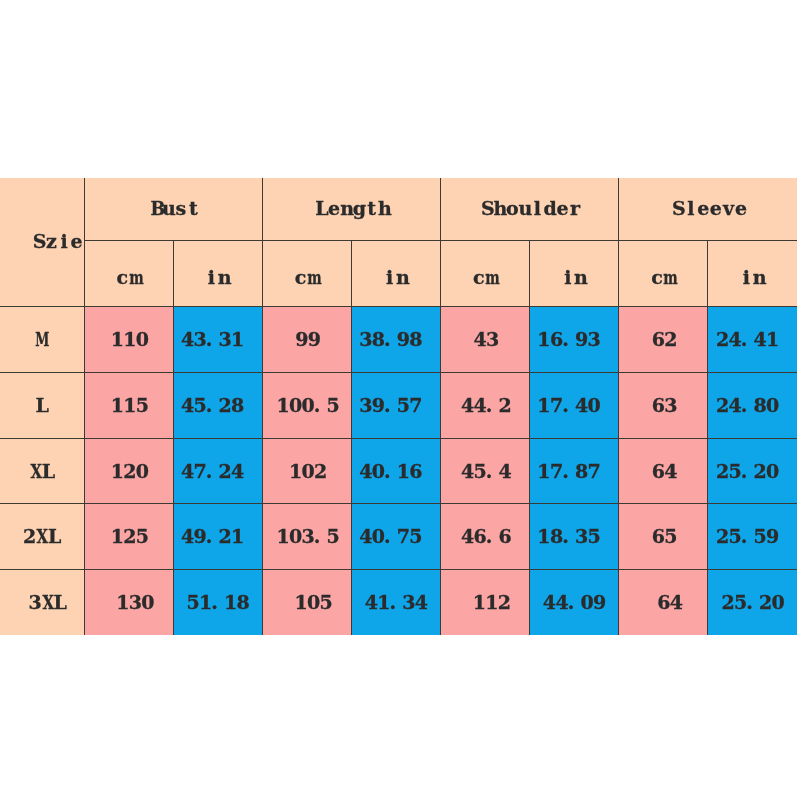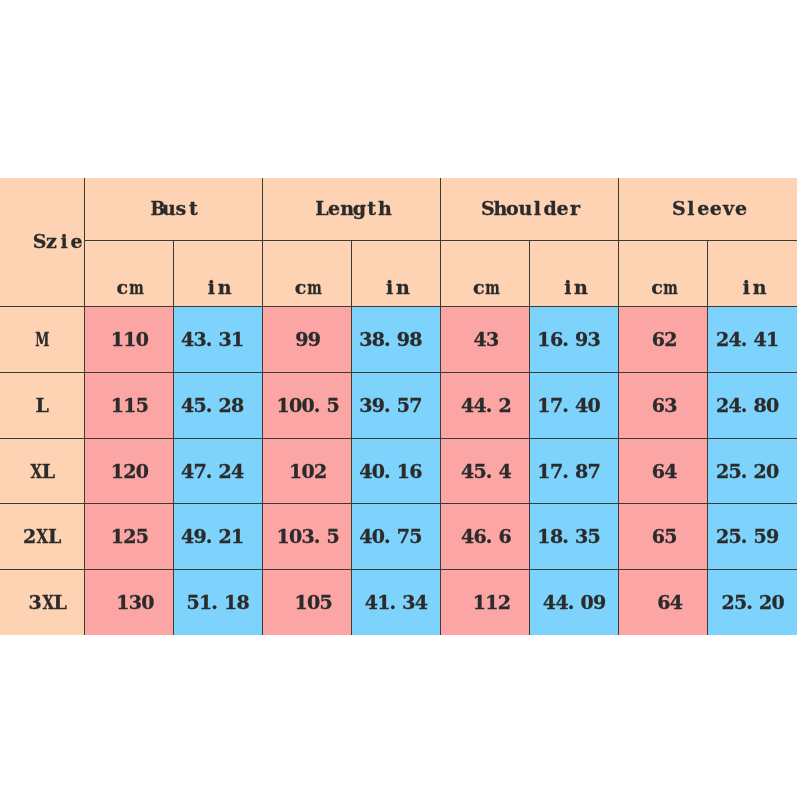--- a/index.html
+++ b/index.html
@@ -20,26 +20,26 @@
     border:1px solid #3c3a32;
     padding:0;text-align:center;vertical-align:middle;
     color:#2b2b2b;font-weight:700;line-height:1;
   }
   table.size-chart tr td:first-child{border-left:none;}
   table.size-chart tr td:last-child{border-right:none;}
   table.size-chart tr:first-child td{border-top:none;}
   table.size-chart tr:last-child td{border-bottom:none;padding-left:11px;}
   .c-peach{background:#FDD3B3;}
   .c-blue{background:#fca5a5;}
-  .c-gold{background:#7dd3fc;}
+  .c-gold{background:#0ea5e9;}
   .r-head-top td{height:61.6px;}
   .r-head-top .txt{position:relative;top:-1px;left:1.5px;}
   #hdr-size .txt{position:relative;top:-0.5px;left:16px;}
   .r-head-sub td{height:65.4px;}
-  .r-head-sub .txt{position:relative;top:14px;}
+  .r-head-sub .txt{position:relative;top:4px;}
   .r-data td{height:64.66px;}
   .txt{font-size:19px;display:inline-block;white-space:pre;-webkit-text-stroke:0.3px #2b2b2b;}
   .ch{display:inline-block;width:12.55px;text-align:center;}
   
   .ch[data-ch="M"]{transform:translateX(-1.8px) scaleX(0.67);}
   .ch[data-ch="m"]{transform:translateX(-1.4px) scaleX(0.72);}
   .ch[data-ch="X"]{transform:scaleX(0.78);}
   .ch[data-ch="B"]{transform:scaleX(0.92);}
   .ch[data-ch="."]{text-align:left;position:relative;left:-0.3px;}
   .r-data td.c-gold .txt{position:relative;left:-5.4px;}

